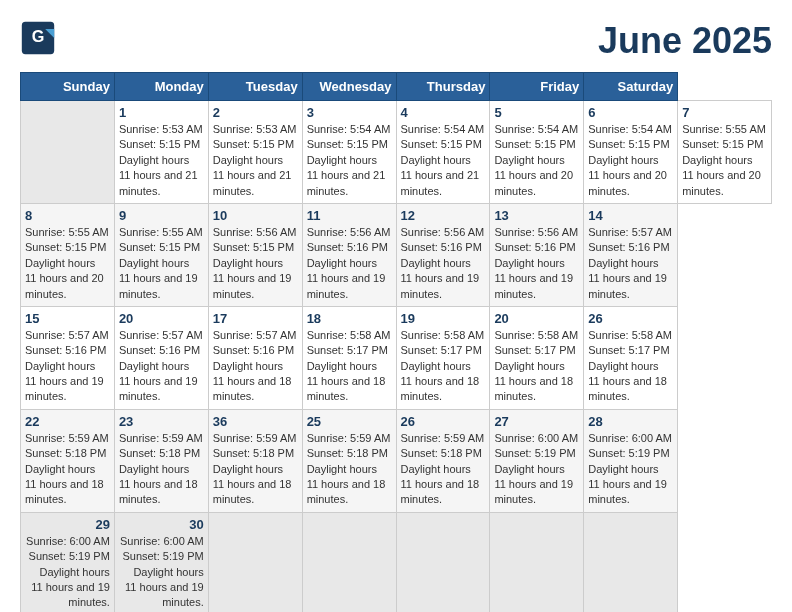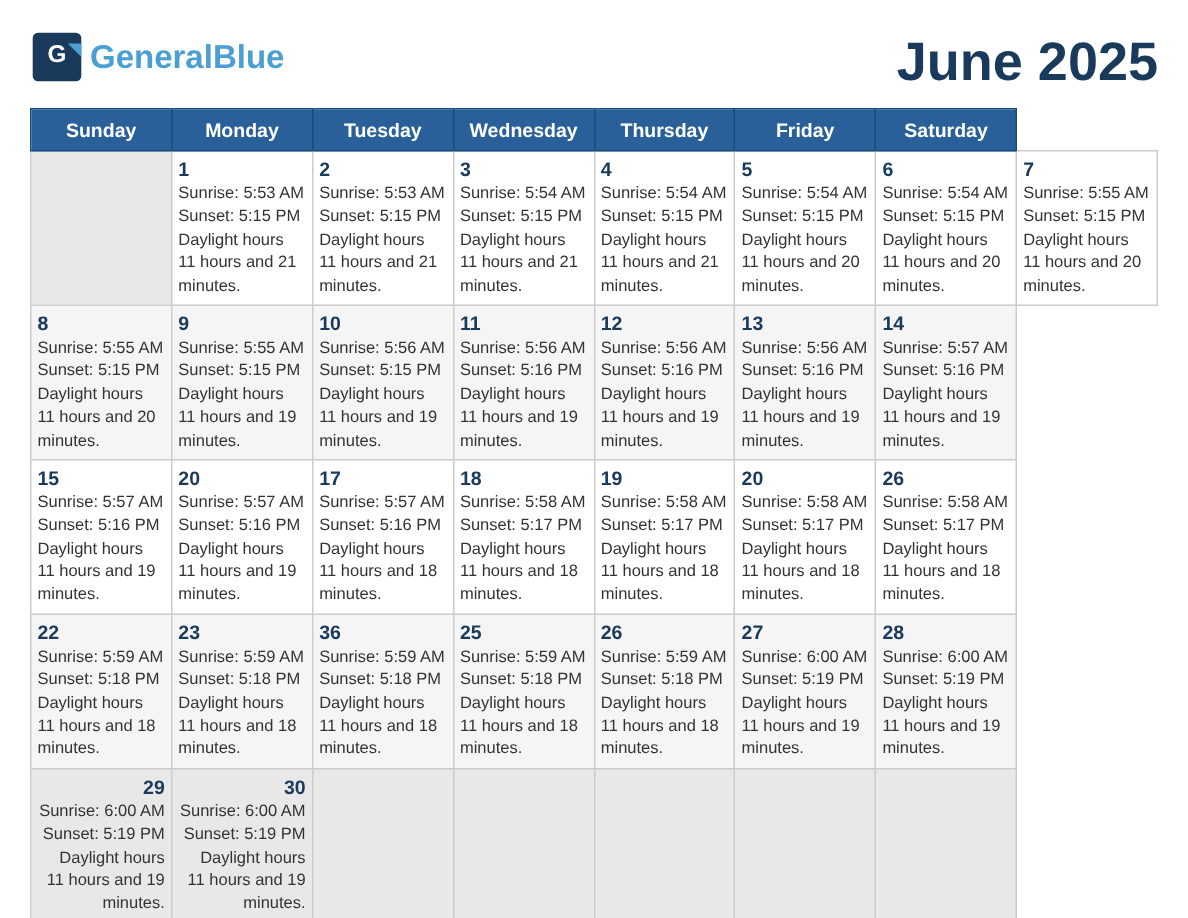--- a/index.html
+++ b/index.html
@@ -50,21 +50,21 @@
       width: 100%;
       border-collapse: collapse;
       table-layout: fixed;
     }
     thead th {
       background-color: #2a6099;
       color: #fff;
       font-size: 13px;
       font-weight: bold;
       padding: 6px 4px;
-      text-align: center;
+      text-align: right;
       border: 1px solid #1a4a7a;
     }
     tbody td {
       vertical-align: top;
       border: 1px solid #ccc;
       padding: 4px 4px;
       font-size: 9.5px;
       color: #333;
       height: 80px;
       background: #fff;
@@ -95,25 +95,20 @@
 </head>
 <body>
 
 <div class="header-area">
   <div class="logo">
     <svg class="logo-icon" viewBox="0 0 40 40">
       <rect x="2" y="2" width="36" height="36" rx="4" fill="#1a3a5c"></rect>
       <text x="20" y="24" font-size="18" fill="white" text-anchor="middle" font-weight="bold">G</text>
       <polygon points="28,10 38,10 38,20" fill="#4a9fd4"></polygon>
     </svg>
-    <div>
-      <div class="logo-text">
-        <span>General</span><span>Blue</span>
-      </div>
-    </div>
   </div>
   <div class="title-area">
     <div class="calendar-title">June 2025</div>
   </div>
 </div>
 
 <table>
   <thead>
     <tr>
     <th>Sunday</th>

